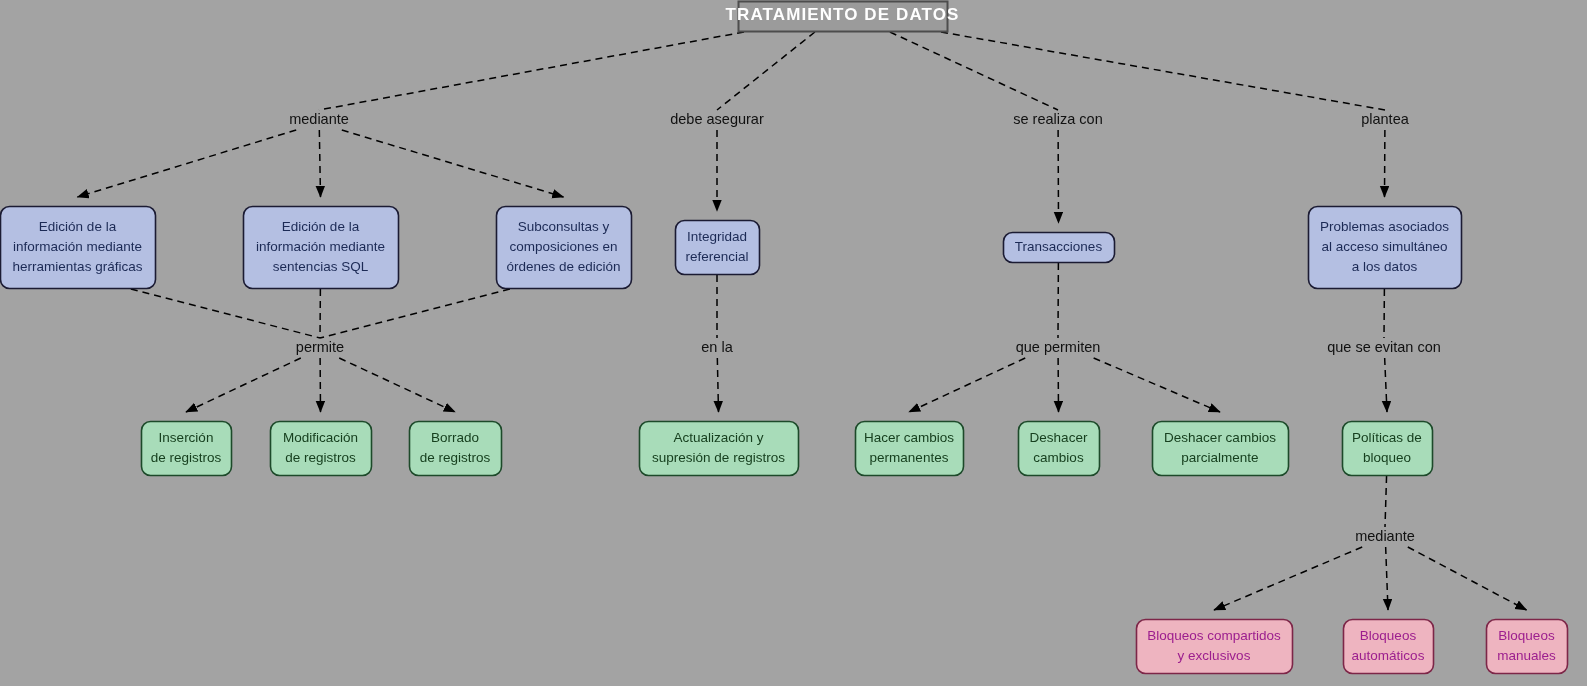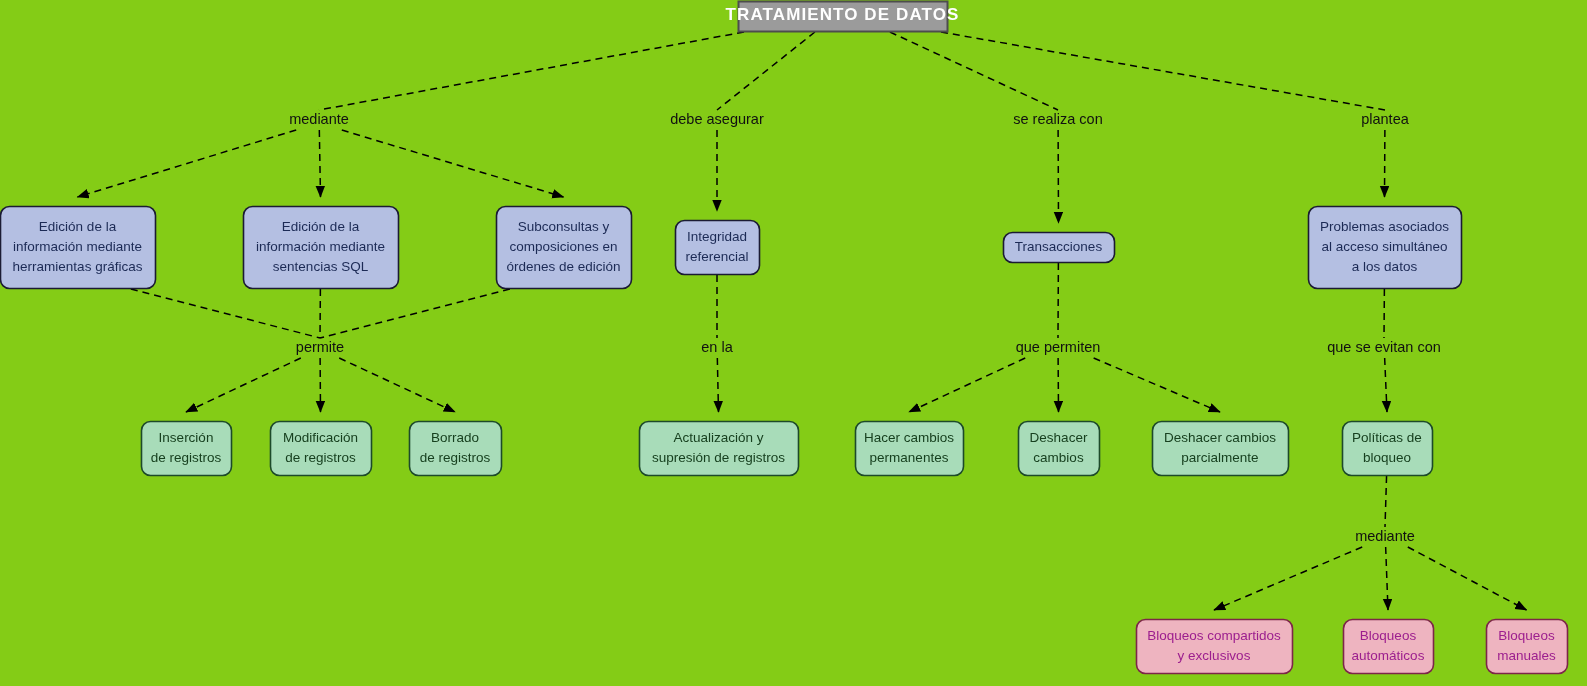--- a/index.html
+++ b/index.html
@@ -10,21 +10,21 @@
   body {
     width: 1587px;
     height: 686px;
     font-family: "Liberation Sans", sans-serif;
     overflow: hidden;
   }
   #map-root {
     position: relative;
     width: 1587px;
     height: 686px;
-    background: #84cc16;
+    background: #a3a3a3;
   }
   svg#map-svg {
     position: absolute;
     left: 0;
     top: 0;
     width: 1587px;
     height: 686px;
   }
   .node-text {
     font-family: "Liberation Sans", sans-serif;

